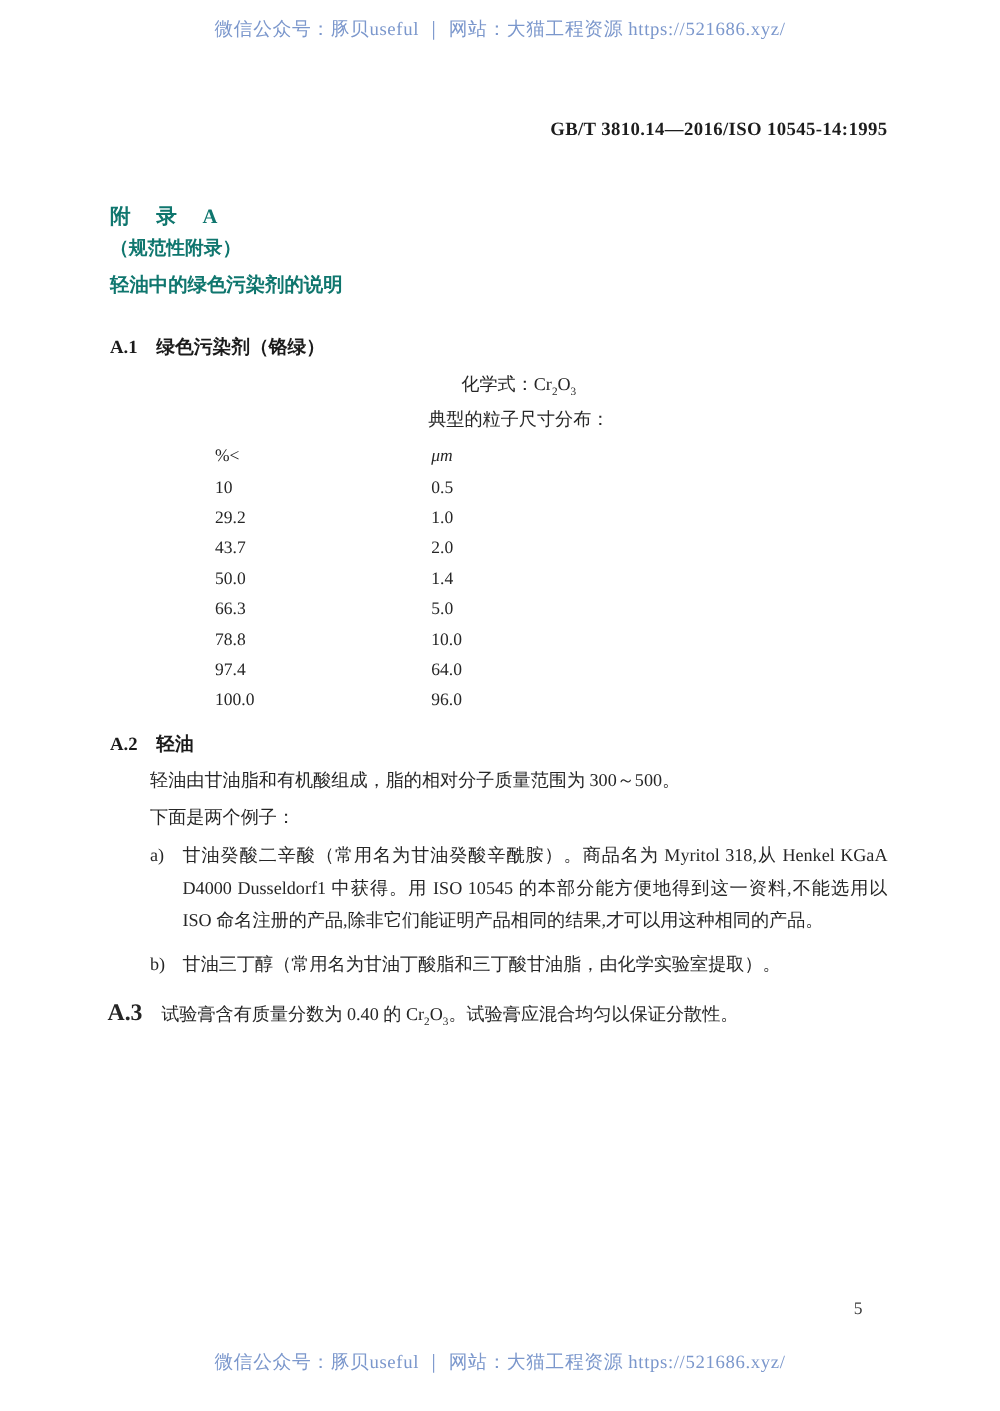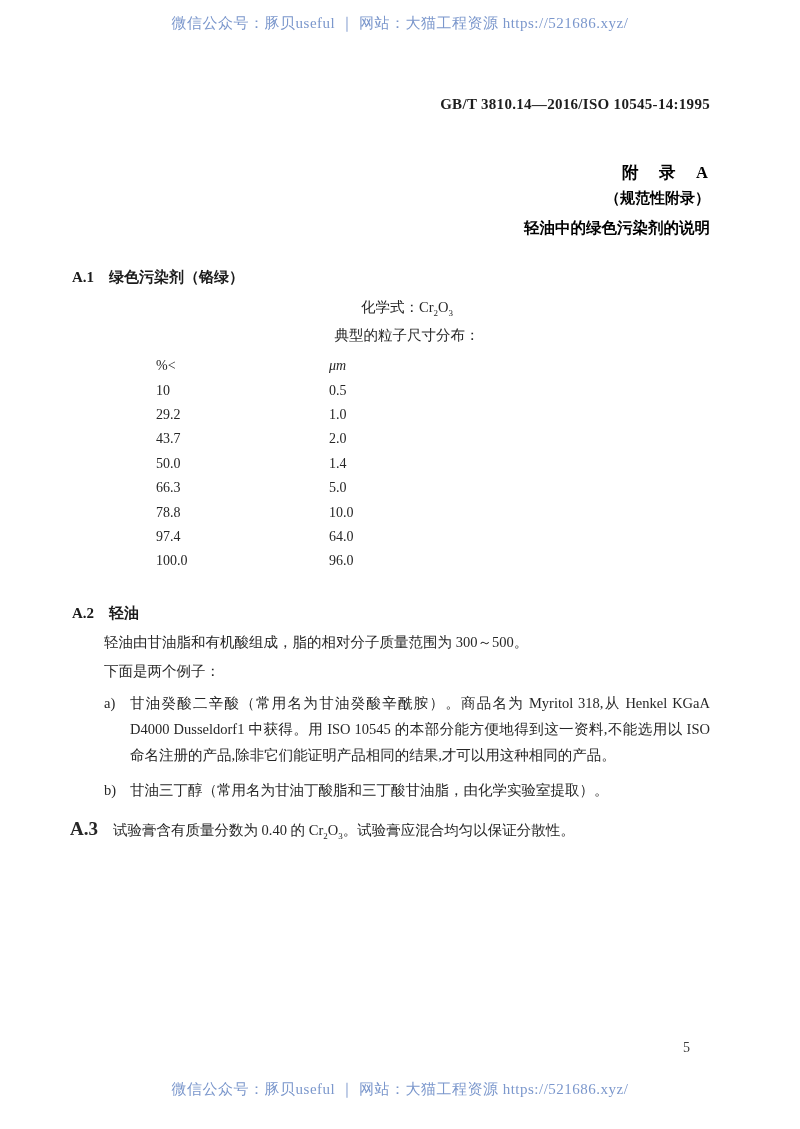--- a/index.html
+++ b/index.html
@@ -15,30 +15,30 @@
     position: absolute; left: 0; width: 100%;
     text-align: center;
     font-size: 15px;
     letter-spacing: 0.5px;
     color: #7b97cc;
   }
   .watermark.top { top: 14px; }
   .watermark.bottom { top: 1080px; }
   .content {
     position: absolute;
-    left: 72px; right: 90px; top: 96px;
+    left: 88px; right: 90px; top: 96px;
   }
   .std-header {
     text-align: right;
     font-weight: bold;
     font-size: 15px;
     letter-spacing: 0.3px;
     color: #1d1d1d;
   }
-  .title-block { text-align: right; color: #000000; }
+  .title-block { text-align: left; color: #0f766e; }
   .annex-title {
     margin-top: 49px;
     font-size: 16.5px; font-weight: bold;
     letter-spacing: 2px;
   }
   .annex-type {
     margin-top: 5px;
     font-size: 15px; font-weight: bold;
   }
   .annex-subject {
@@ -55,21 +55,21 @@
   .indent-1 { padding-left: 32px; }
   .line { font-size: 14.5px; text-align: center; }
   .formula-line { margin-top: 11px; }
   .dist-line { margin-top: 9px; }
   sub { font-size: 0.62em; line-height: 0; }
   .ptable { margin-top: 9px; padding-left: 84px; }
   .prow { display: flex; height: 24.4px; align-items: center; font-size: 14px; }
   .pcol1 { width: 173px; }
   .pcol2 { width: 120px; }
   .col-um { font-style: italic; }
-  .h-a2 { margin-top: 30px; }
+  .h-a2 { margin-top: 12px; }
   .para { margin-top: 10px; font-size: 14.5px; }
   .list-item {
     display: flex;
     margin-top: 9px;
     font-size: 14.5px;
     line-height: 26px;
   }
   .list-marker { width: 26px; flex: 0 0 26px; }
   .item-text { flex: 1; text-align: justify; }
   .clause-a3 {

